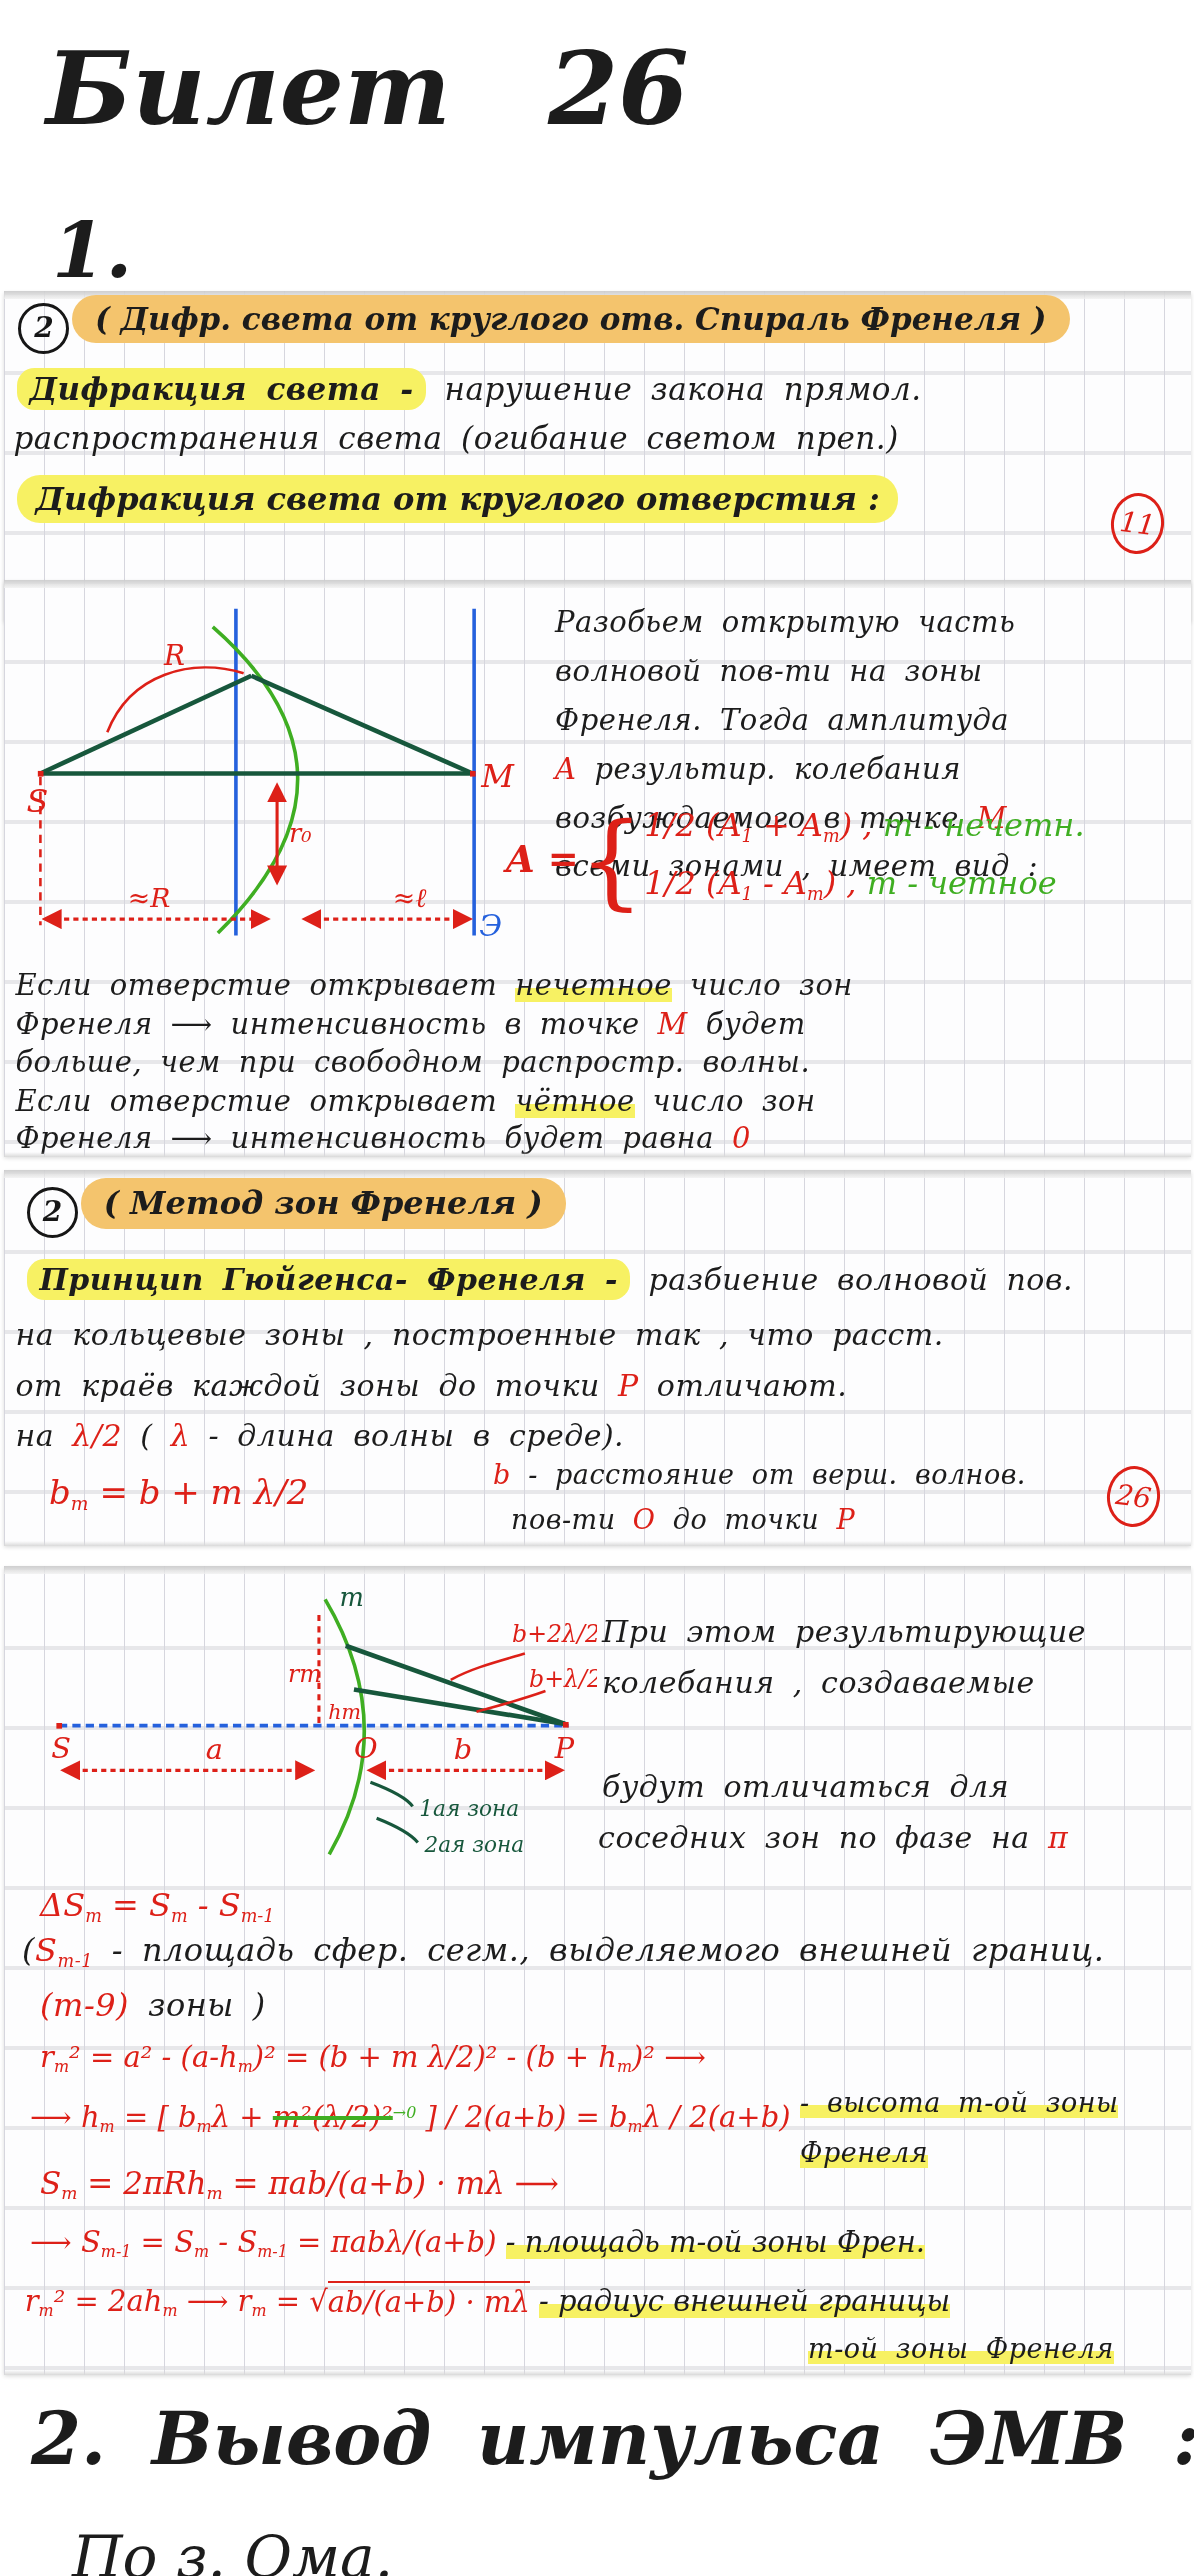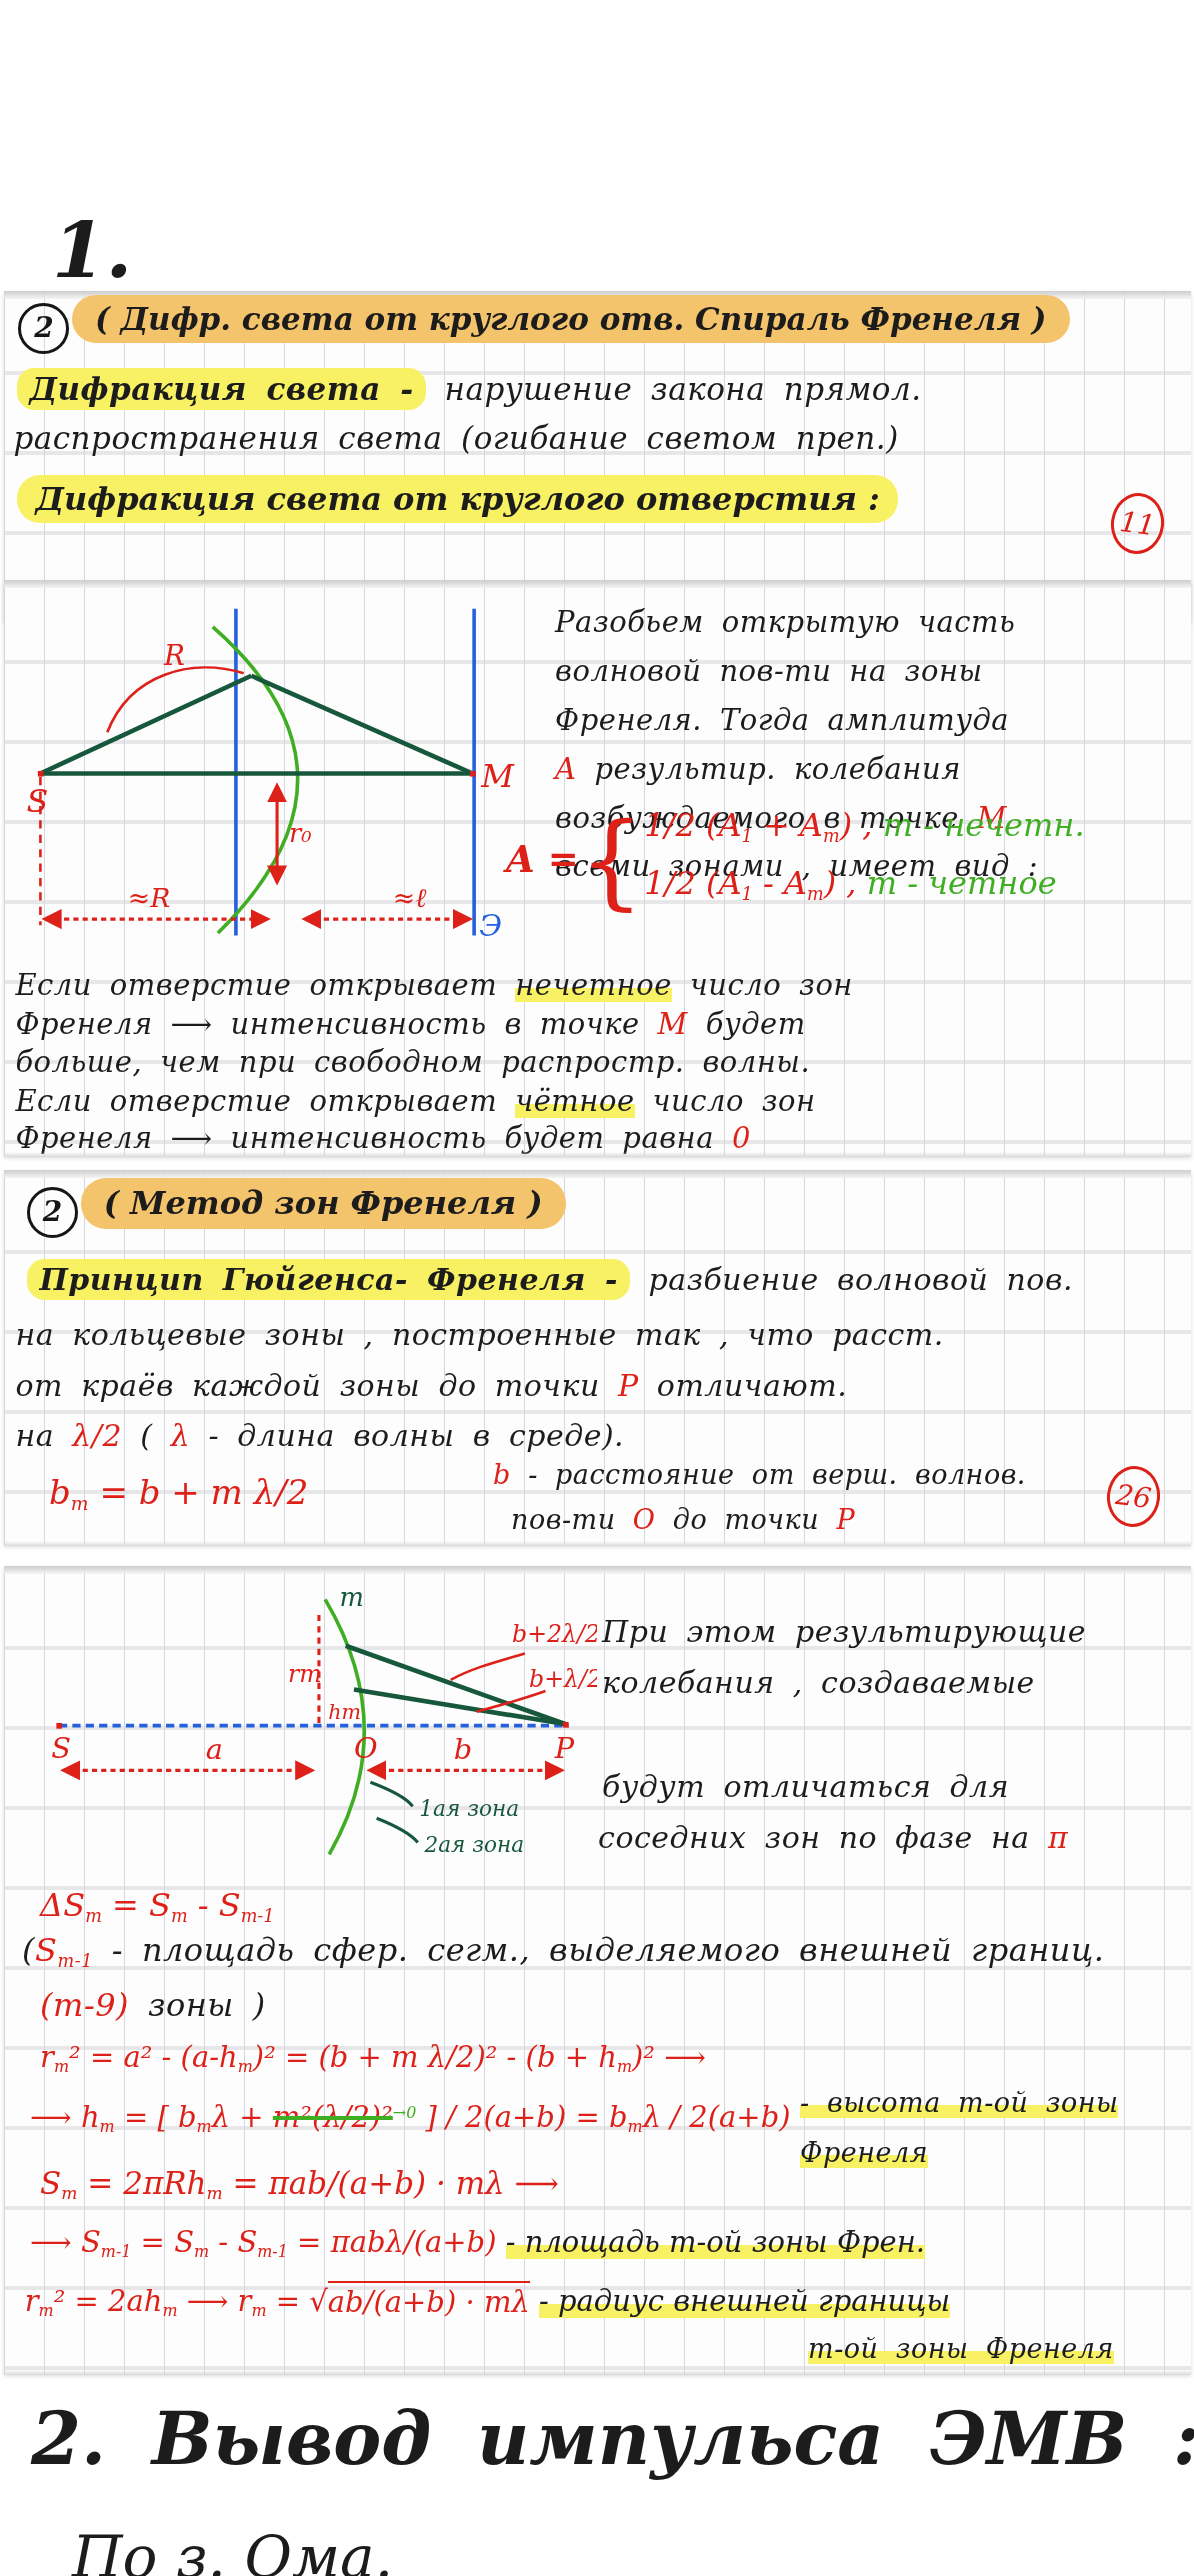--- a/index.html
+++ b/index.html
@@ -45,20 +45,21 @@
   .bigitem{font-size:77px;font-weight:bold;}
   .brace{font-size:103px;line-height:88px;font-weight:400;}
   .svgt{font-family:"DejaVu Serif",serif;font-style:italic;}
   .arow{line-height:47px;}
 </style>
 </head>
 <body>
 
 <div class="page">
 
+  <div class="ln hw title" style="left:46px;top:31px;">Билет 26</div>
   <div class="ln hw bigitem" style="left:52px;top:206px;">1.</div>
 
   <section class="card" style="top:291px;height:331px;">
     <div class="ln" style="left:14.4px;top:11.3px;">
       <span class="circnum">2</span>
       <span class="pill-orange hw fs60">( Дифр. света  от  круглого  отв.  Спираль  Френеля )</span>
     </div>
     <div class="ln hw fs60 ws" style="left:13px;top:81px;"><span class="hl-yellow b">Дифракция света -</span><span> нарушение  закона  прямол.</span></div>
     <div class="ln hw fs60 ws" style="left:9.3px;top:130px;"><span>распространения  света   (огибание  светом  преп.)</span></div>
     <div class="ln" style="left:13px;top:190px;">

